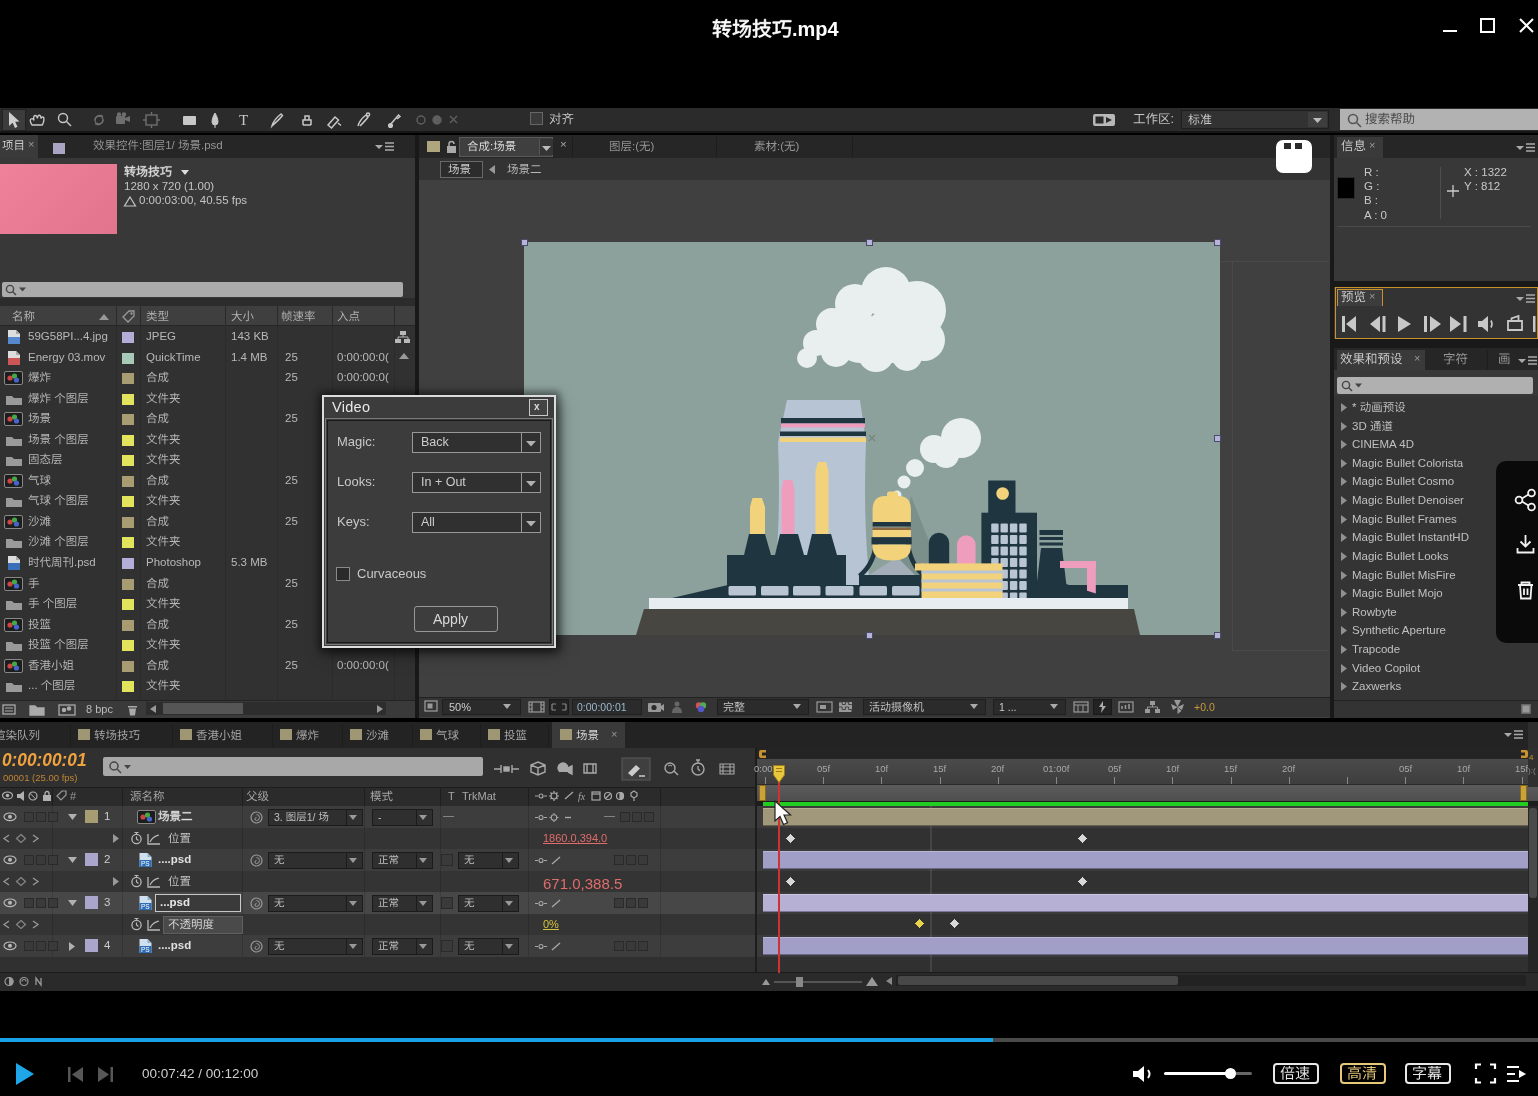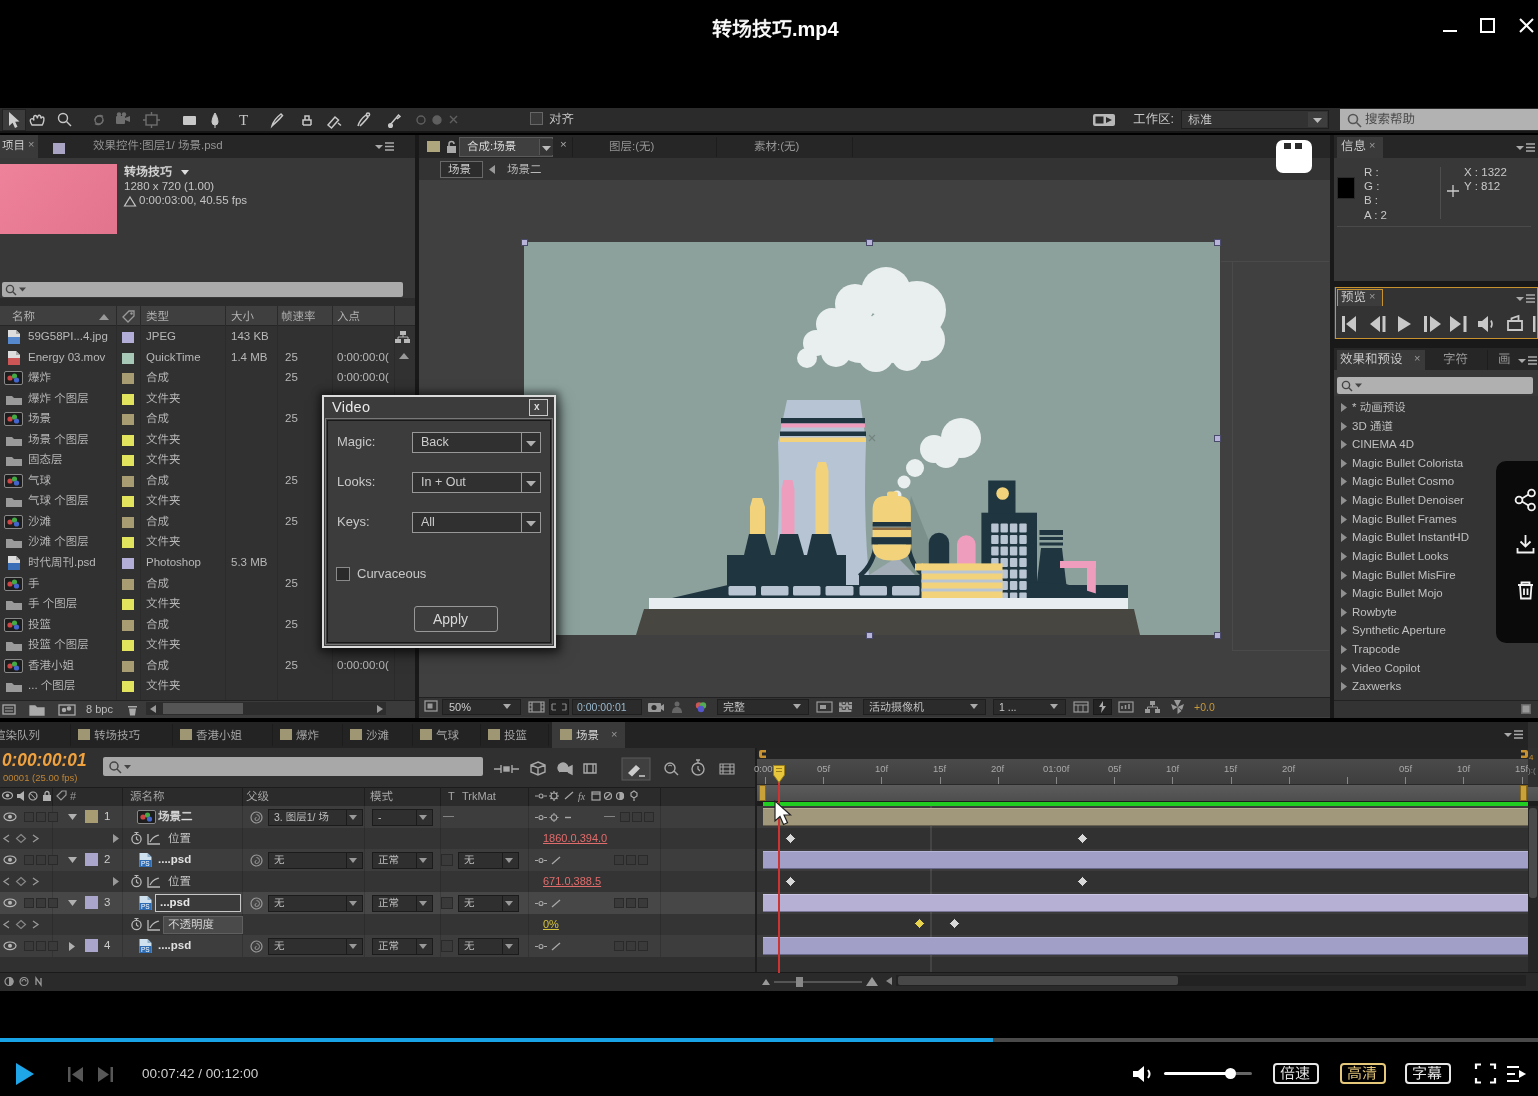--- a/index.html
+++ b/index.html
@@ -1027,21 +1027,21 @@
   </svg>
 <div style="position:absolute;left:1369px;top:139px;font-size:11px;color:#999;white-space:nowrap;">×</div>
 <svg class="ab" style="left:1516px;top:142px" width="20" height="12">
     <path d="M0 4 l4 4 4-4z" fill="#aaa"></path>
     <path d="M10 2 h9 M10 5.5 h9 M10 9 h9" stroke="#aaa" stroke-width="1.5"></path>
   </svg>
 <div style="position:absolute;left:1337px;top:177px;width:18px;height:22px;background:#000;border:1px solid #2a2a2a"></div>
 <div style="position:absolute;left:1364px;top:166px;font-size:11.5px;color:#c8c8c8;white-space:nowrap;">R :</div>
 <div style="position:absolute;left:1364px;top:180px;font-size:11.5px;color:#c8c8c8;white-space:nowrap;">G :</div>
 <div style="position:absolute;left:1364px;top:194px;font-size:11.5px;color:#c8c8c8;white-space:nowrap;">B :</div>
-<div style="position:absolute;left:1364px;top:209px;font-size:11.5px;color:#c8c8c8;white-space:nowrap;">A : 2</div>
+<div style="position:absolute;left:1364px;top:209px;font-size:11.5px;color:#c8c8c8;white-space:nowrap;">A : 0</div>
 <div style="position:absolute;left:1440px;top:167px;width:1px;height:52px;background:#4e4e4e;"></div>
 <svg class="ab" style="left:1447px;top:185px" width="12" height="12">
     <path d="M6 0 V12 M0 6 H12" stroke="#ccc" stroke-width="1.3"></path>
   </svg>
 <div style="position:absolute;left:1464px;top:166px;font-size:11.5px;color:#c8c8c8;white-space:nowrap;">X : 1322</div>
 <div style="position:absolute;left:1464px;top:180px;font-size:11.5px;color:#c8c8c8;white-space:nowrap;">Y : 812</div>
 <div style="position:absolute;left:1337px;top:226px;width:194px;height:1px;background:#4a4a4a;"></div>
 <div style="position:absolute;left:1334px;top:281px;width:204px;height:6px;background:#191919;"></div>
 <div style="position:absolute;left:1335px;top:287px;width:203px;height:52px;background:#333333;border:1px solid #c8922e"></div>
 <div style="position:absolute;left:1337px;top:289px;width:46px;height:17px;background:#3c3c3c;border:1px solid #c8922e;border-bottom:none"></div>
@@ -1731,21 +1731,21 @@
 <svg class="ab" style="left:147px;top:876px" width="14" height="12">
     <path d="M1 1 v10 h12" stroke="#b8b8b8" fill="none" stroke-width="1.3"></path>
     <path d="M3 9 c3-6 6-6 9-7" stroke="#b8b8b8" fill="none" stroke-width="1.2"></path>
   </svg>
 <svg style="position:absolute;left:168px;top:875px;overflow:visible" width="25" height="15">
     <g fill="#c8c8c8" font-family="Liberation Sans, sans-serif">
       <use href="#g4f4d" transform="translate(0.0 10.3) scale(0.0115 -0.0115)"></use>
       <use href="#g7f6e" transform="translate(11.5 10.3) scale(0.0115 -0.0115)"></use>
     </g>
   </svg>
-<div style="position:absolute;left:543px;top:875px;font-size:11px;color:#e06c6c;white-space:nowrap;text-decoration:underline">671.0,388.5</div>
+<div style="position:absolute;left:543px;top:875px;font-size:15px;color:#e06c6c;white-space:nowrap;">671.0,388.5</div>
 <svg class="ab" style="left:2px;top:919px" width="38" height="11">
     <path d="M1 2 l-0 0 M7 2 L2 5.5 L7 9" stroke="#999" fill="none" stroke-width="1.3"></path>
     <path d="M19 1.5 L23.5 5.5 L19 9.5 L14.5 5.5z" fill="none" stroke="#888" stroke-width="1.2"></path>
     <path d="M31 2 L36 5.5 L31 9" stroke="#999" fill="none" stroke-width="1.3"></path>
   </svg>
 <svg class="ab" style="left:130px;top:917px" width="13" height="14">
     <circle cx="6.5" cy="8" r="4.6" fill="none" stroke="#b8b8b8" stroke-width="1.3"></circle>
     <path d="M6.5 5.5 V8 l2 1.5 M4.5 1.5 h4 M6.5 1.5 v2" stroke="#b8b8b8" fill="none" stroke-width="1.2"></path>
   </svg>
 <svg class="ab" style="left:147px;top:919px" width="14" height="12">

